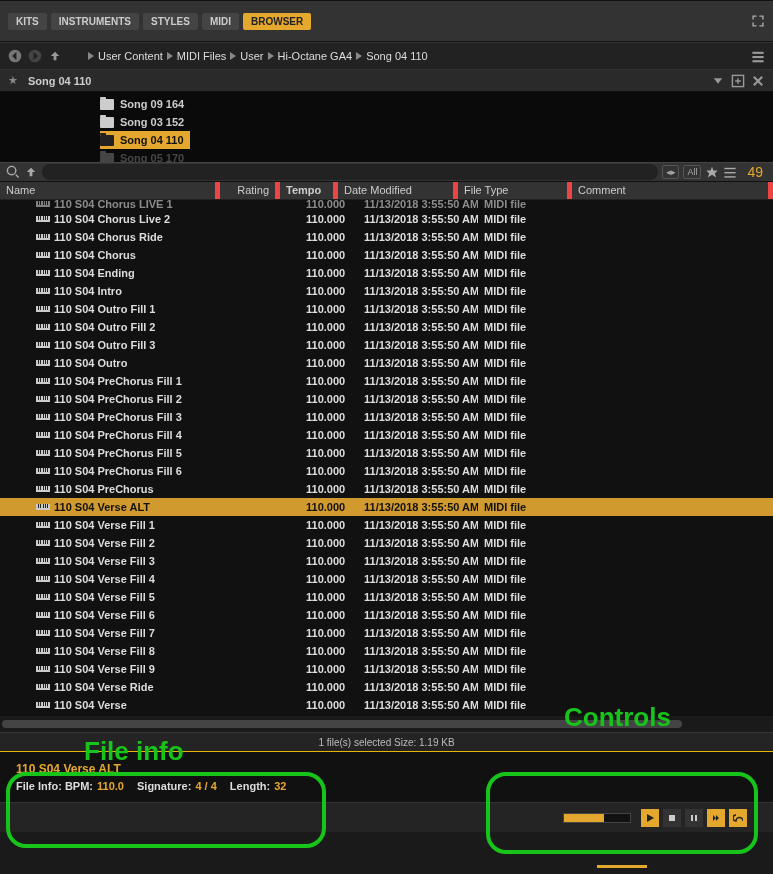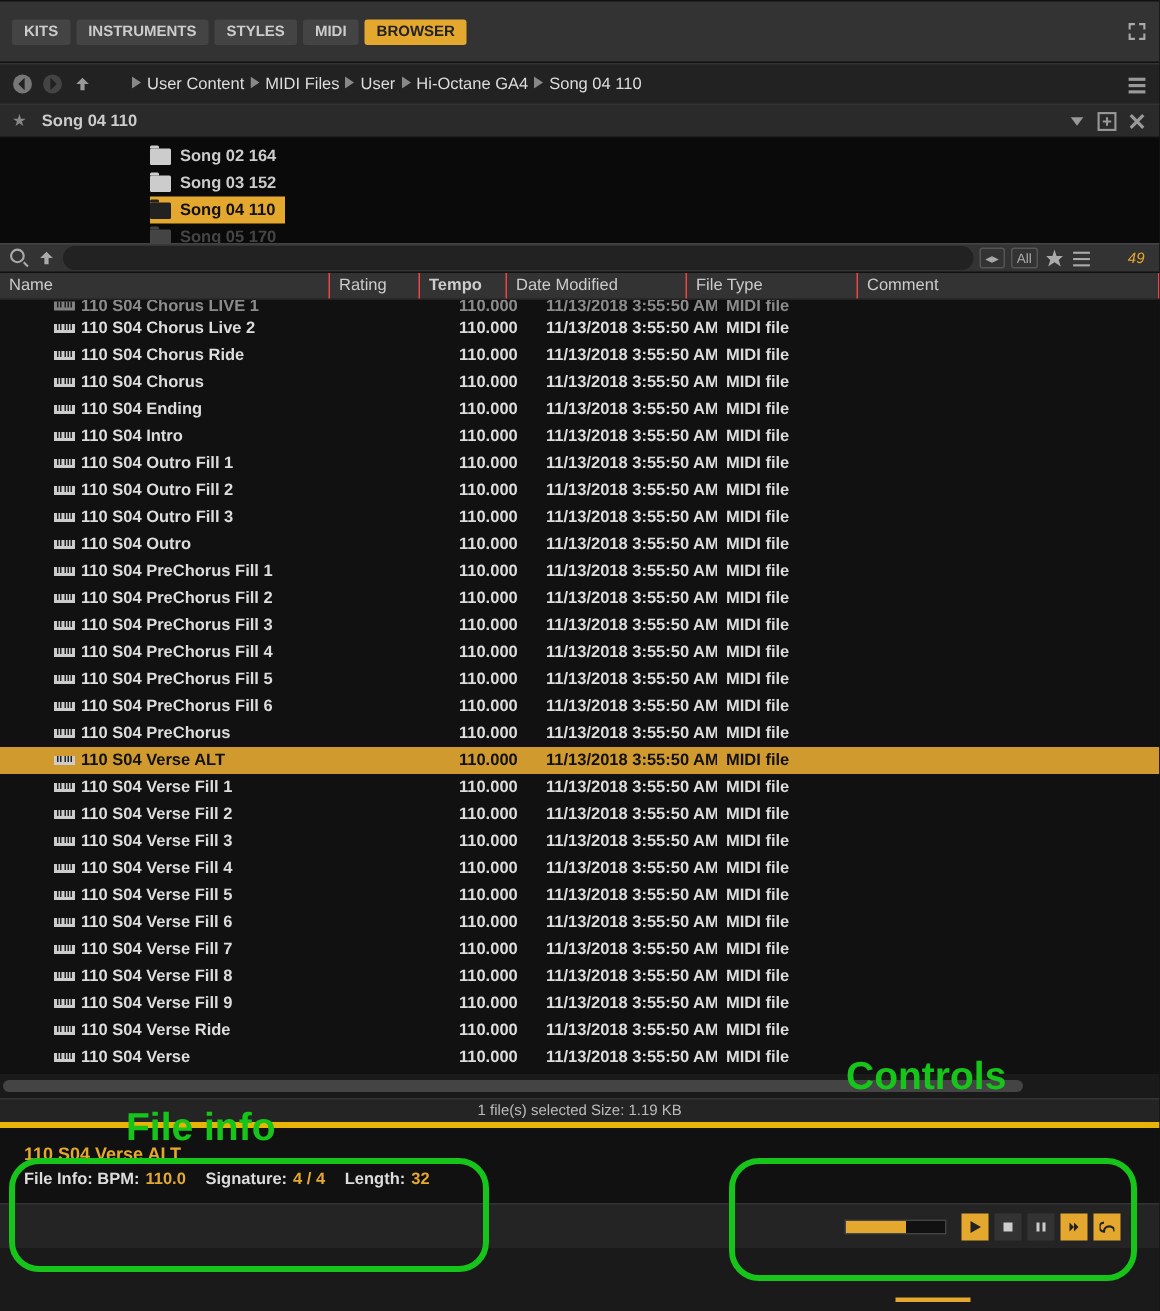--- a/index.html
+++ b/index.html
@@ -63,50 +63,50 @@
 
   
   .tool-row {
     display:flex; align-items:center; height:20px;
     background:#333; padding:0 6px; gap:4px;
     border-top:1px solid #444; border-bottom:1px solid #111;
   }
   .tool-search { flex:1; height:16px; background:#222; border-radius:8px; }
   .tool-ic { width:14px; height:14px; fill:#aaa; cursor:pointer; }
   .tool-badge { padding:1px 3px; background:#333; color:#aaa; font-size:9px; border:1px solid #555; border-radius:2px; cursor:pointer; }
-  .count { color:#e5a82e; font-size:10px; margin-left:20px; margin-right:4px;font-style:italic; }
+  .count { color:#e5a82e; font-size:14px; margin-left:6px; margin-right:4px; }
 
   
   .thead {
     display:flex; height:18px; background:#333; border-bottom:1px solid #222;
     font-size:11px; color:#ccc;
   }
-  .th { padding:2px 6px; border-right:1px solid #ef4444; }
+  .th { padding:2px 6px; border-right:5px solid #ef4444; }
   .col-name { width:220px; }
-  .col-rating { width:60px; }
+  .col-rating { width:60px;text-align:right; }
   .col-tempo { width:58px;font-weight:bold; }
   .col-date { width:120px; }
   .col-ftype { width:114px; }
   .col-comment { flex:1; }
 
   
   .tbody { height: 516px; overflow:hidden; background:#111; }
   .row { display:flex; height:18px; align-items:center; font-size:11px; font-weight:bold; color:#ddd; cursor:pointer;padding-left:20px; }
   .row.sel { background:#d19a2e; color:#111; }
   .row.cut { color:#ddd; }
   .row .cell { padding:0 6px; white-space:nowrap; overflow:hidden; }
   .file-ic { width:18px; height:12px; display:flex; align-items:center; justify-content:center; }
   .file-ic svg { width:14px; height:10px; }
   .row .col-name { display:flex; align-items:center; gap:2px; padding-left:14px; }
 
   .hscroll { height:16px; background:#1a1a1a; position:relative; }
   .hscroll-thumb { position:absolute; left:2px; top:4px; height:8px; width:680px; background:#444; border-radius:4px; }
 
   
-  .status-row { height:20px; background:#242424; color:#bbb; font-size:10px; display:flex; align-items:center; justify-content:center; border-top:1px solid #333; border-bottom:4px solid #eab308; }
+  .status-row { height:20px; background:#242424; color:#bbb; font-size:10px; display:flex; align-items:center; justify-content:center; border-top:1px solid #333; border-bottom:1px solid #eab308; }
 
   
   .info-section { padding:10px 16px; background:#111; height:50px; }
   .info-title { color:#e5a82e; font-weight:bold; font-size:12px; margin-bottom:4px; }
   .info-line { color:#ddd; font-size:11px; font-weight:bold; }
   .info-line .v { color:#e5a82e; margin-right:10px; margin-left:4px;text-align:center; }
 
   
   .transport-row {
     height:30px; background:#242424; display:flex; align-items:center;
@@ -198,21 +198,21 @@
       <path d="M5 3v4M3 5h4" stroke="#999"></path>
     </svg>
   <svg class="mini-btn" viewBox="0 0 10 10">
       <path d="M2 2l6 6M8 2L2 8" stroke="#999" stroke-width="1.5"></path>
     </svg>
 </div>
 
 <div class="tree-panel">
   <div class="tree-item">
       <span class="folder-ic"></span>
-      <span>Song 02 164</span>
+      <span>Song 09 164</span>
     </div>
   <div class="tree-item">
       <span class="folder-ic"></span>
       <span>Song 03 152</span>
     </div>
   <div class="tree-item sel">
       <span class="folder-ic"></span>
       <span>Song 04 110</span>
     </div>
   <div class="tree-item" style="opacity:0.3">

